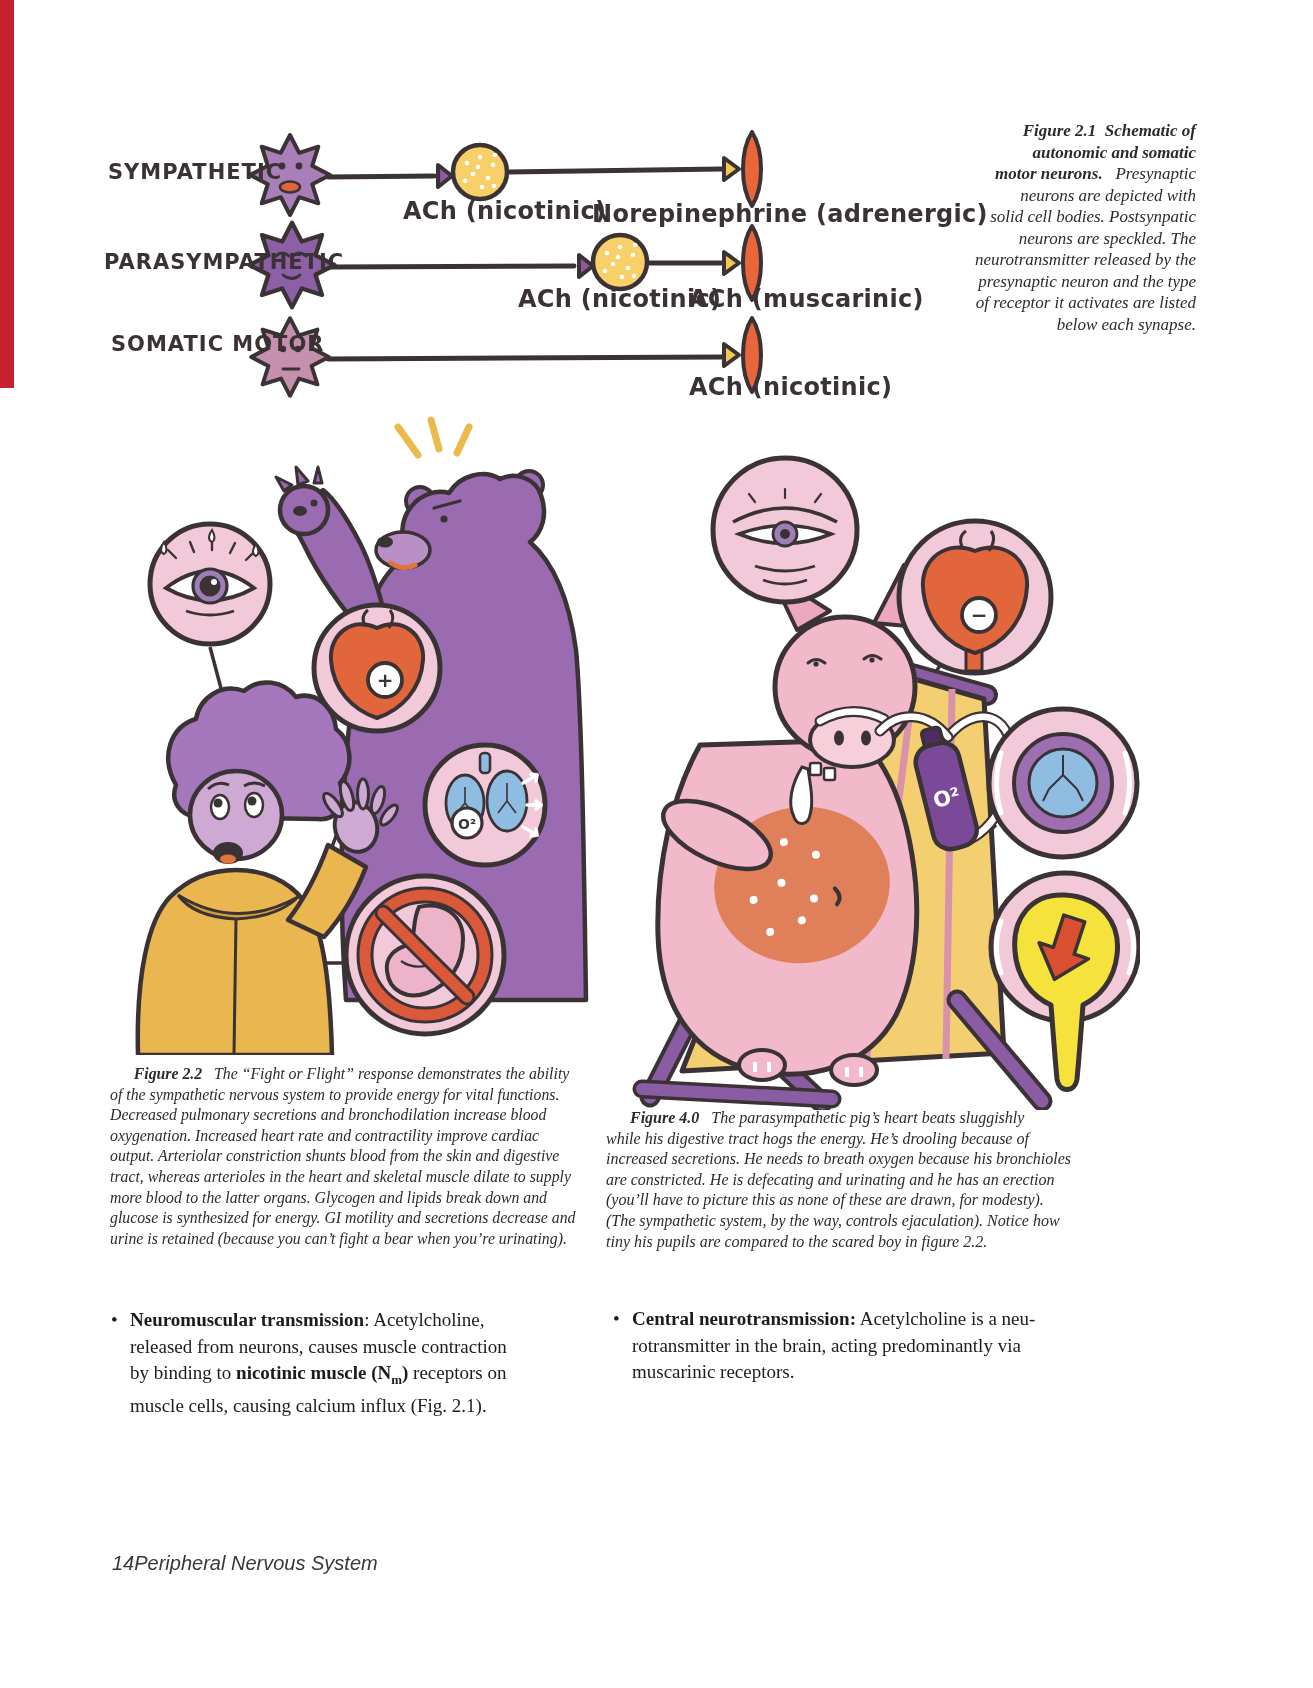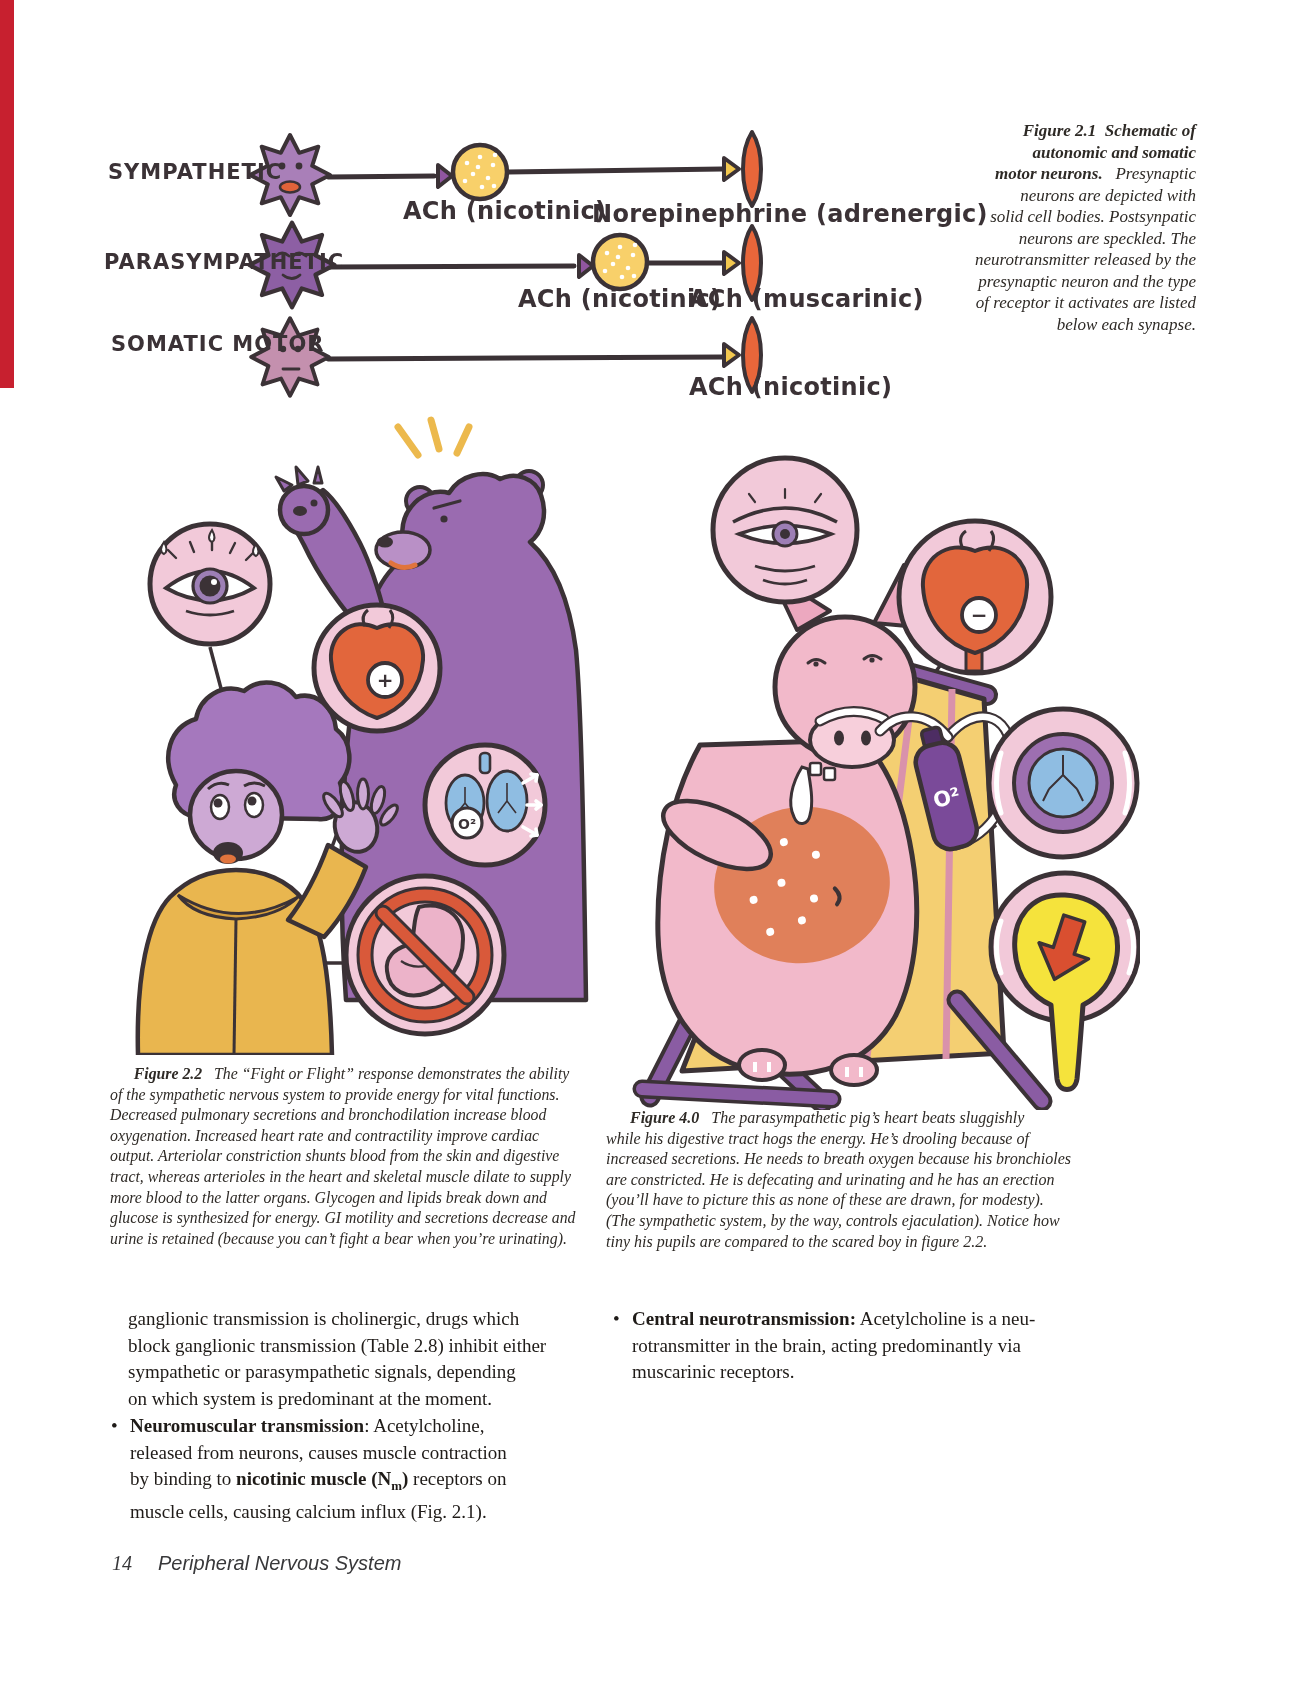--- a/index.html
+++ b/index.html
@@ -11,21 +11,21 @@
   .synlabel{font-size:24px;letter-spacing:0.3px;}
   .caption{font-style:italic;white-space:pre-wrap;color:#2e2a26;}
   .cap21{font-size:17px;line-height:21.5px;}
   .cap2x{font-size:15.8px;line-height:20.6px;}
   .body-col{font-size:19px;line-height:26.5px;color:#1f1b18;}
   .prewrap{white-space:pre-wrap;}
   .bullet{position:relative;padding-left:19px;}
   .bullet .dot{position:absolute;left:0;top:0;}
   sub{font-size:68%;}
   .footer{font-family:"Liberation Sans",sans-serif;font-style:italic;font-size:20px;color:#38383a;}
-  .footer .num{margin-right:26px;font-family:Liberation Serif, serif;}
+  .footer .num{}
   .redtab{background:#c7202f;}
   svg{display:block;}
 </style>
 </head>
 <body>
 
 <div class="page">
 
   <div class="abs redtab" style="left:0;top:0;width:14px;height:388px;"></div>
 
@@ -358,24 +358,20 @@
 
   <div class="abs caption cap2x" style="left:606px;top:1108px;width:540px;font-size:16px;"><span style="font-weight: bold;">      Figure 4.0</span><span>   The parasympathetic pig’s heart beats sluggishly
 while his digestive tract hogs the energy. He’s drooling because of
 increased secretions. He needs to breath oxygen because his bronchioles
 are constricted. He is defecating and urinating and he has an erection
 (you’ll have to picture this as none of these are drawn, for modesty).
 (The sympathetic system, by the way, controls ejaculation). Notice how
 tiny his pupils are compared to the scared boy in figure 2.2.</span></div>
 
   <div class="abs body-col" style="left:128px;top:1306px;width:495px;">
-    <div class="prewrap">ganglionic transmission is cholinergic, drugs which
-block ganglionic transmission (Table 2.8) inhibit either
-sympathetic or parasympathetic signals, depending
-on which system is predominant at the moment.</div>
     <div class="bullet" style="margin-top:1px;margin-left:-17px;">
       <span class="dot">•</span>
       <div class="prewrap"><span style="font-weight: bold;">Neuromuscular transmission</span><span>: Acetylcholine,
 released from neurons, causes muscle contraction
 by binding to </span><span style="font-weight: bold;">nicotinic muscle (N</span><sub style="font-weight: bold;">m</sub><span style="font-weight: bold;">)</span><span> receptors on
 muscle cells, causing calcium influx (Fig. 2.1).</span></div>
     </div>
   </div>
 
   <div class="abs body-col" style="left:630px;top:1306px;width:520px;">

